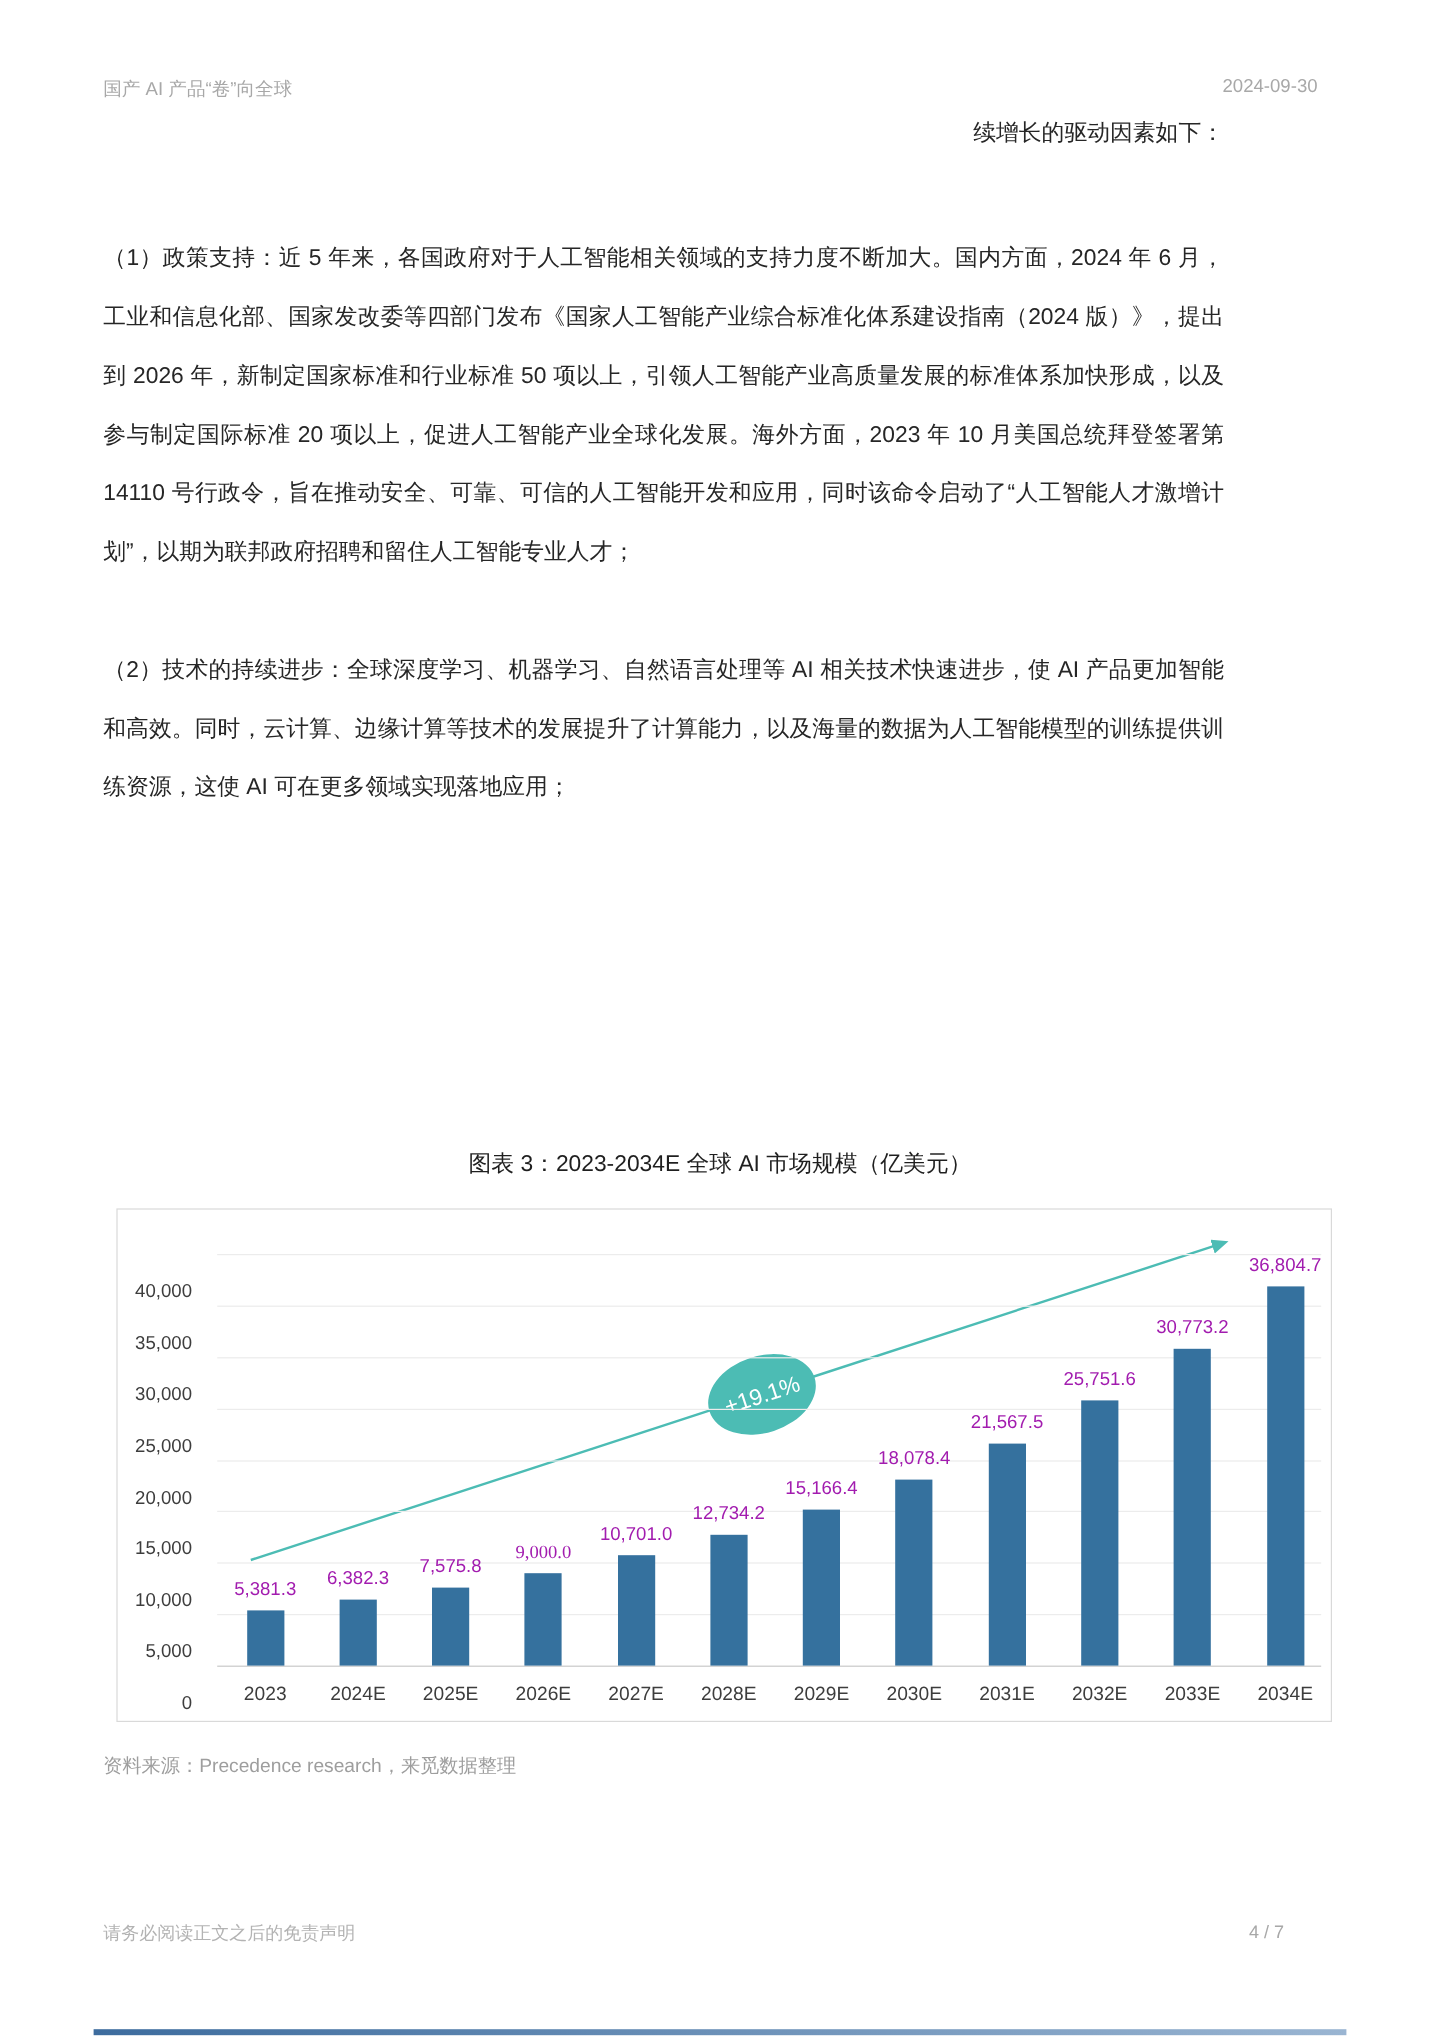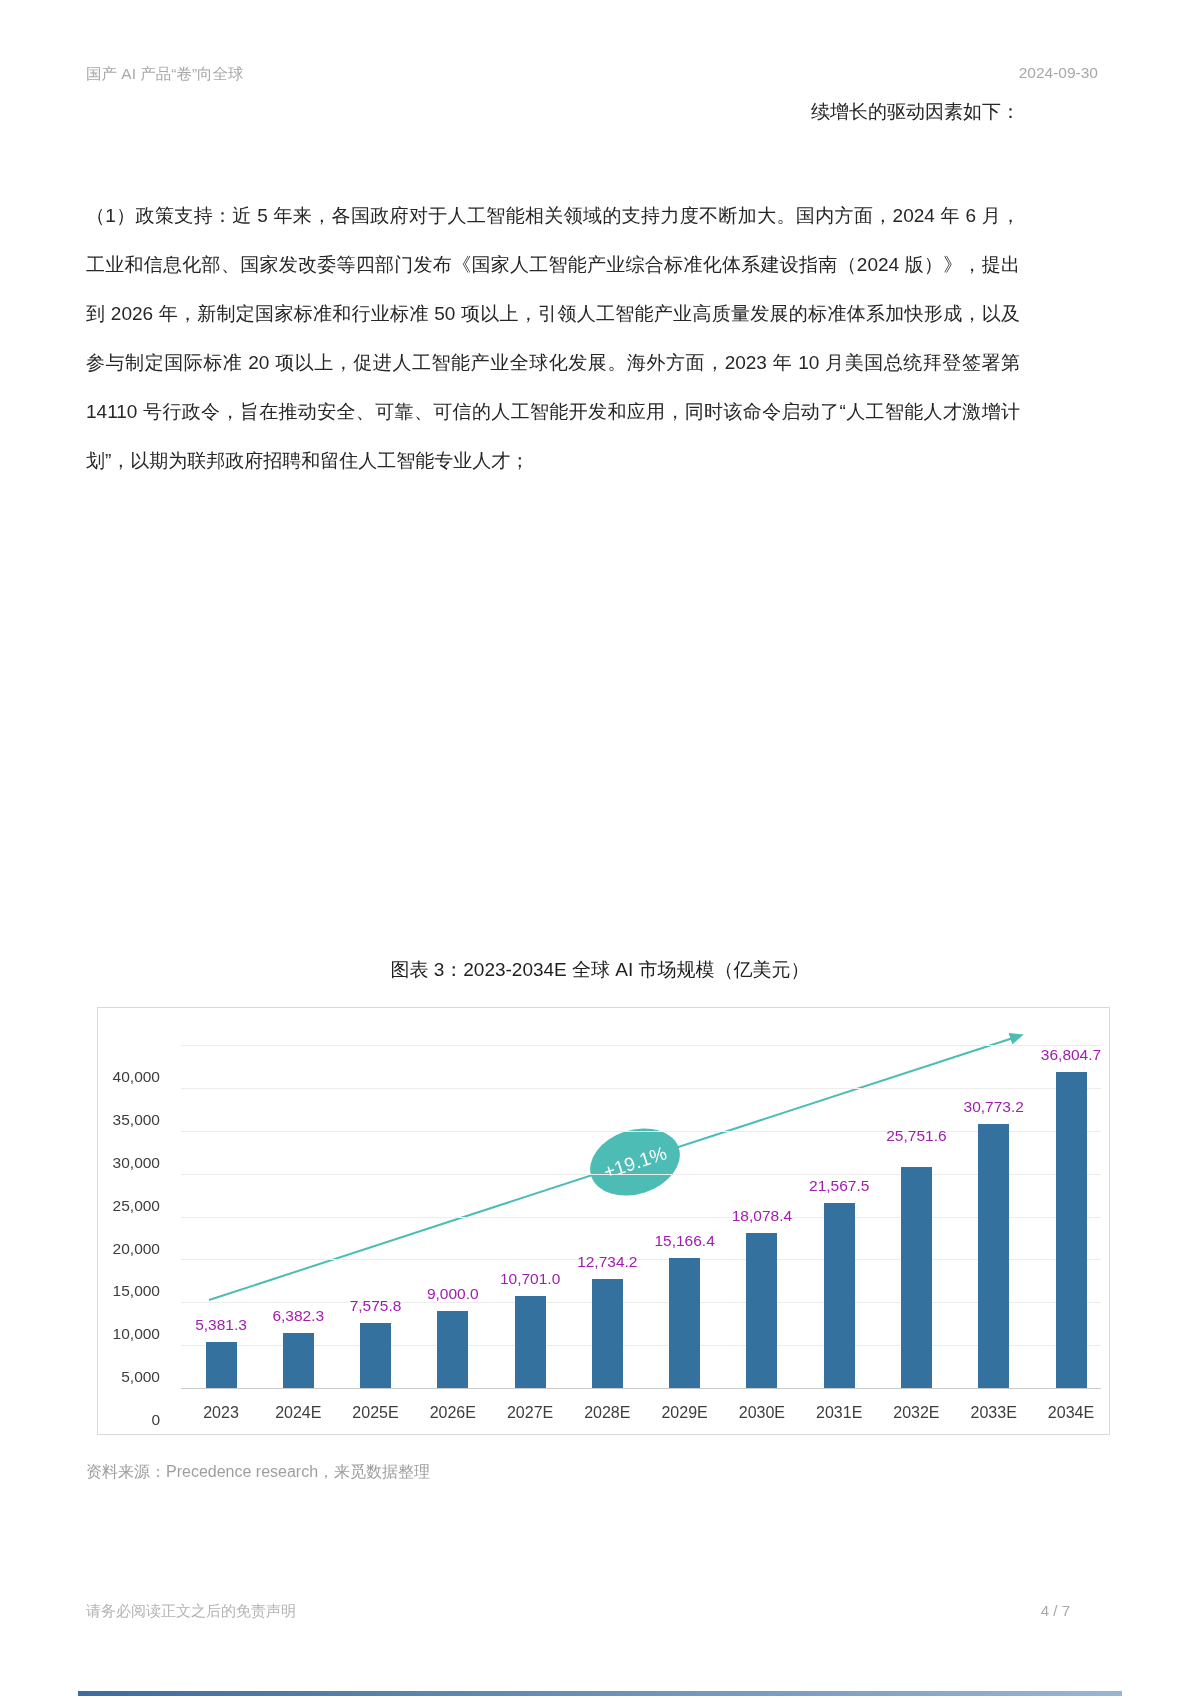--- a/index.html
+++ b/index.html
@@ -36,20 +36,21 @@
 <div class="page">
 
   <div class="hdr">
     <span>国产 AI 产品“卷”向全球</span>
     <span>2024-09-30</span>
   </div>
 
   <div class="intro">续增长的驱动因素如下：</div>
 
   <div class="para p1">（1）政策支持：近 5 年来，各国政府对于人工智能相关领域的支持力度不断加大。国内方面，2024 年 6 月，工业和信息化部、国家发改委等四部门发布《国家人工智能产业综合标准化体系建设指南（2024 版）》，提出到 2026 年，新制定国家标准和行业标准 50 项以上，引领人工智能产业高质量发展的标准体系加快形成，以及参与制定国际标准 20 项以上，促进人工智能产业全球化发展。海外方面，2023 年 10 月美国总统拜登签署第 14110 号行政令，旨在推动安全、可靠、可信的人工智能开发和应用，同时该命令启动了“人工智能人才激增计划”，以期为联邦政府招聘和留住人工智能专业人才；</div>
+  <div class="para p2">（2）技术的持续进步：全球深度学习、机器学习、自然语言处理等 AI 相关技术快速进步，使 AI 产品更加智能和高效。同时，云计算、边缘计算等技术的发展提升了计算能力，以及海量的数据为人工智能模型的训练提供训练资源，这使 AI 可在更多领域实现落地应用；</div>
 
   <div class="chart-title">图表 3：2023-2034E 全球 AI 市场规模（亿美元）</div>
 
   <div class="chart-box" id="chart-box">
     <svg class="trend-svg" viewBox="0 0 1011 426">
       <defs>
         <marker id="ah" markerWidth="9" markerHeight="9" refX="4.5" refY="3" orient="auto">
           <path d="M0,0 L7,3 L0,6 Z" style="fill:var(--trend,#4cbcb4)"></path>
         </marker>
       </defs>
@@ -80,39 +81,39 @@
       <div class="bar" style="left: 107.5px; top: 333.9px; height: 46.1px;"></div>
       <div class="bar-label" style="left: 123px; top: 307.9px;">5,381.3</div>
       <div class="xtick" style="left: 123px;">2023</div>
       <div class="bar" style="left: 184.8px; top: 325.3px; height: 54.7px;"></div>
       <div class="bar-label" style="left: 200.3px; top: 299.3px;">6,382.3</div>
       <div class="xtick" style="left: 200.3px;">2024E</div>
       <div class="bar" style="left: 262px; top: 315px; height: 65px;"></div>
       <div class="bar-label" style="left: 277.5px; top: 289px;">7,575.8</div>
       <div class="xtick" style="left: 277.5px;">2025E</div>
       <div class="bar" style="left: 339.3px; top: 302.8px; height: 77.2px;"></div>
-      <div class="bar-label" style="left: 354.8px; top: 276.8px;">9,000.0</div>
+      <div class="bar-label" style="left: 354.8px; top: 276.8px; font-family: Liberation Serif, serif;">9,000.0</div>
       <div class="xtick" style="left: 354.8px;">2026E</div>
       <div class="bar" style="left: 416.6px; top: 288.2px; height: 91.8px;"></div>
       <div class="bar-label" style="left: 432.1px; top: 262.2px;">10,701.0</div>
       <div class="xtick" style="left: 432.1px;">2027E</div>
       <div class="bar" style="left: 493.8px; top: 270.8px; height: 109.2px;"></div>
       <div class="bar-label" style="left: 509.3px; top: 244.8px;">12,734.2</div>
       <div class="xtick" style="left: 509.3px;">2028E</div>
       <div class="bar" style="left: 571.1px; top: 249.9px; height: 130.1px;"></div>
       <div class="bar-label" style="left: 586.6px; top: 223.9px;">15,166.4</div>
       <div class="xtick" style="left: 586.6px;">2029E</div>
       <div class="bar" style="left: 648.4px; top: 225px; height: 155px;"></div>
       <div class="bar-label" style="left: 663.9px; top: 199px;">18,078.4</div>
       <div class="xtick" style="left: 663.9px;">2030E</div>
       <div class="bar" style="left: 725.7px; top: 195.1px; height: 184.9px;"></div>
       <div class="bar-label" style="left: 741.2px; top: 169.1px;">21,567.5</div>
       <div class="xtick" style="left: 741.2px;">2031E</div>
       <div class="bar" style="left: 802.9px; top: 159.2px; height: 220.8px;"></div>
-      <div class="bar-label" style="left: 818.4px; top: 119px; text-align: center;">25,751.6</div>
+      <div class="bar-label" style="left: 818.4px; top: 133px; text-align: center;">25,751.6</div>
       <div class="xtick" style="left: 818.4px;">2032E</div>
       <div class="bar" style="left: 880.2px; top: 116.1px; height: 263.9px;"></div>
       <div class="bar-label" style="left: 895.7px; top: 90.1px;">30,773.2</div>
       <div class="xtick" style="left: 895.7px;">2033E</div>
       <div class="bar" style="left: 957.5px; top: 64.4px; height: 315.6px;"></div>
       <div class="bar-label" style="left: 973px; top: 38.4px;">36,804.7</div>
       <div class="xtick" style="left: 973px;">2034E</div>
     </div>
 
   <div class="src">资料来源：Precedence research，来觅数据整理</div>

